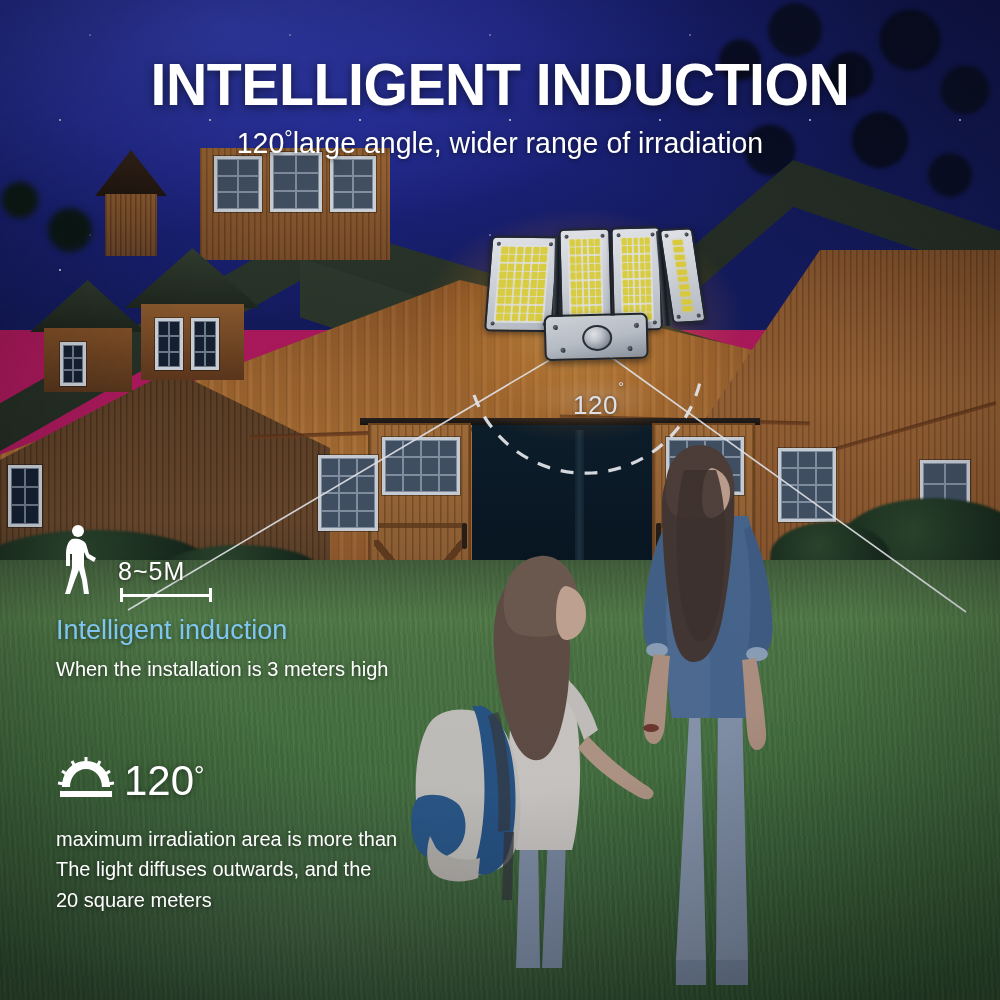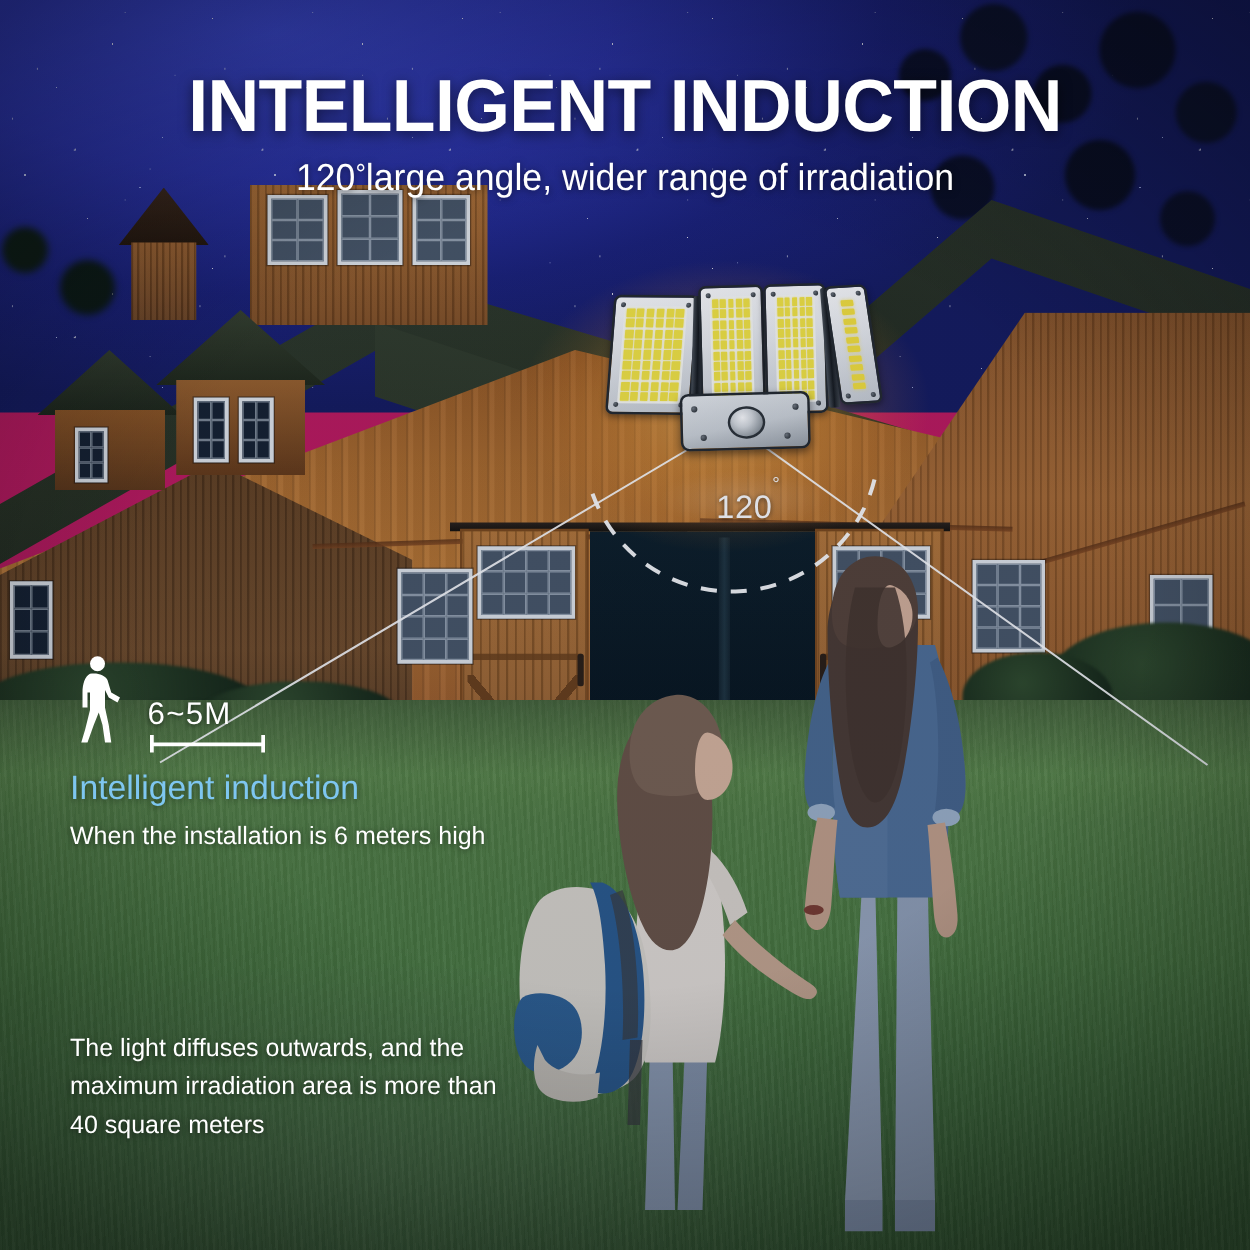--- a/index.html
+++ b/index.html
@@ -907,36 +907,52 @@
 
   <div class="headline">INTELLIGENT INDUCTION</div>
 
   <div class="subhead"><span>120</span><span class="deg">°</span><span>large angle, wider range of irradiation</span></div>
 
   <svg class="person-icon" viewBox="0 0 44 72">
     <circle cx="20" cy="7" r="6" fill="#ffffff"></circle>
     <path d="M14 15 C10 17 8 23 8 30 L8 42 L12 42 L12 30 L14 30 L14 44 L10 60 L7 70 L12 70 L17 56 L21 46 L24 56 L26 70 L31 70 L29 56 L26 42 L26 28 L29 34 L36 38 L38 34 L31 30 L28 20 C26 16 20 14 14 15 Z" fill="#ffffff"></path>
   </svg>
 
-  <div class="dim-label">6~5M</div>
+  <div class="dim-label">8~5M</div>
   <div class="dim-bar">
     <div class="cap" style="left:0;"></div>
     <div class="line"></div>
     <div class="cap" style="right:0;"></div>
   </div>
 
   <div class="feat feat-1">
     <div class="feat-title">Intelligent induction</div>
     <div class="feat-body">
-      <div>When the installation is 6 meters high</div>
+      <div>When the installation is 3 meters high</div>
     </div>
   </div>
 
+  <div class="angle-badge">
+    <svg width="60" height="42" viewBox="0 0 60 42">
+      <path d="M4 40 L56 40 L56 34 L4 34 Z" fill="#ffffff"></path>
+      <path d="M30 4 C16 4 6 15 6 30 L14 30 C14 20 21 12 30 12 C39 12 46 20 46 30 L54 30 C54 15 44 4 30 4 Z" fill="#ffffff"></path>
+      <g stroke="#ffffff" stroke-width="3" stroke-linecap="butt">
+        <line x1="30" y1="0" x2="30" y2="7"></line>
+        <line x1="16" y1="4" x2="19" y2="10"></line>
+        <line x1="44" y1="4" x2="41" y2="10"></line>
+        <line x1="6" y1="14" x2="12" y2="18"></line>
+        <line x1="54" y1="14" x2="48" y2="18"></line>
+        <line x1="2" y1="26" x2="9" y2="27"></line>
+        <line x1="58" y1="26" x2="51" y2="27"></line>
+      </g>
+    </svg>
+    <div class="num"><span>120</span><span class="deg">°</span></div>
+  </div>
 
   <div class="feat feat-2">
     <div class="feat-body">
+      <div>maximum irradiation area is more than</div>
       <div>The light diffuses outwards, and the</div>
-      <div>maximum irradiation area is more than</div>
-      <div>40 square meters</div>
+      <div>20 square meters</div>
     </div>
   </div>
 
 </div>
 
 </body></html>

